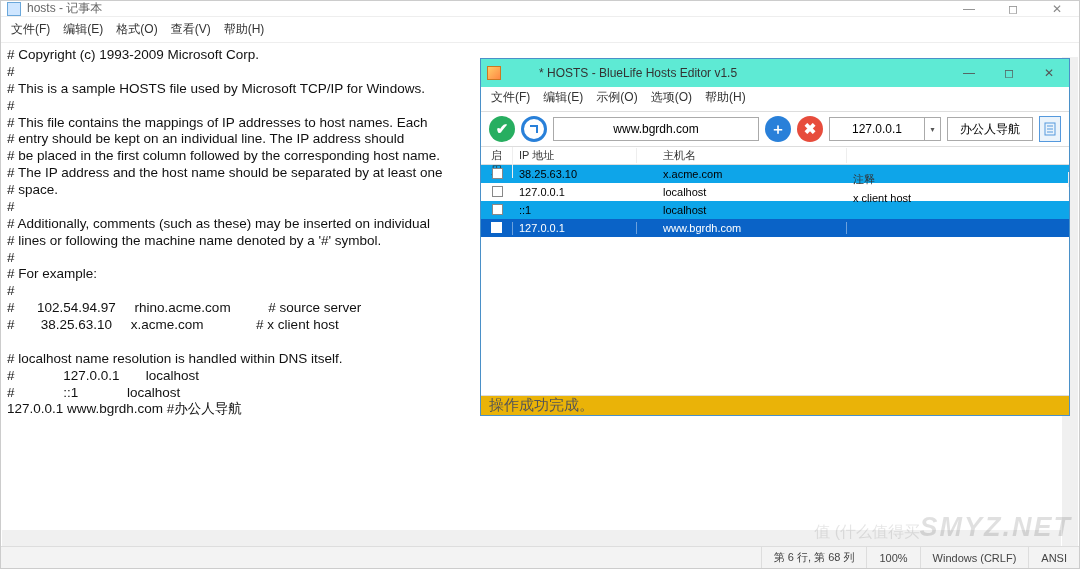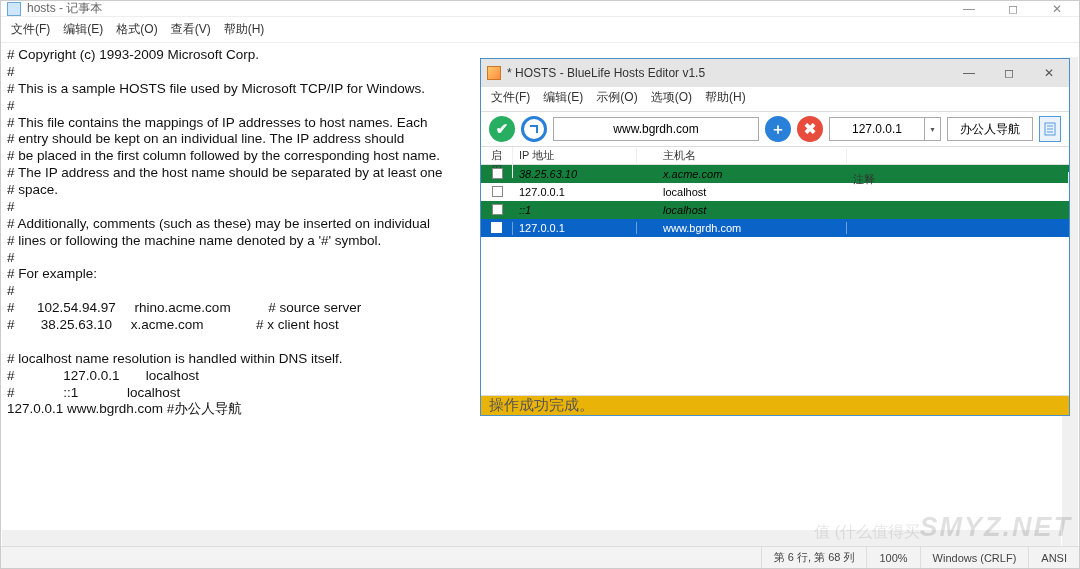--- a/index.html
+++ b/index.html
@@ -15,21 +15,21 @@
   .np-menu { display: flex; gap: 1px; padding: 2px 4px; color: #333; font-size: 12px; border-bottom: 1px solid #eee; }
   .np-menu > div { padding: 2px 6px; }
   .np-body { flex: 1; padding: 4px 6px; font-size: 13.5px; color: #111; line-height: 1.25; white-space: pre; overflow: hidden; font-family: "Segoe UI", sans-serif; position: relative; }
   .np-sb { position: absolute; right: 1px; top: 56px; bottom: 22px; width: 16px; background: #f0f0f0; }
   .np-sbh { position: absolute; left: 1px; right: 18px; bottom: 22px; height: 16px; background: #f0f0f0; }
   .np-status { position: absolute; left: 0; right: 0; bottom: 0; height: 22px; display: flex; align-items: center; justify-content: flex-end; gap: 0; font-size: 11px; color: #444; background: #f3f3f3; border-top: 1px solid #ddd; }
   .np-status > div { padding: 0 12px; border-left: 1px solid #ddd; height: 100%; display: flex; align-items: center; }
 
   
   .editor { position: absolute; left: 480px; top: 58px; width: 590px; height: 358px; background: #fff; border: 1px solid #4a90c8; display: flex; flex-direction: column; }
-  .ed-titlebar { display: flex; align-items: center; height: 28px; padding-left: 6px; background: #e5e5e5; }
+  .ed-titlebar { display: flex; align-items: center; height: 28px; padding-left: 6px; background: #5eead4; gap: 32px; }
   .ed-titlebar .icon { width: 14px; height: 14px; background: linear-gradient(135deg,#ffcc66,#ff8844); margin-right: 6px; border: 1px solid #cc7722; }
   .ed-title { font-size: 12px; color: #333; }
   .ed-ctrls { margin-left: auto; display: flex; }
   .ed-ctrls > div { width: 40px; height: 28px; display: flex; align-items: center; justify-content: center; color: #555; }
   .ed-menu { display: flex; gap: 1px; padding: 0 4px 3px; font-size: 12px; color: #333; }
   .ed-menu > div { padding: 2px 6px; }
   .ed-toolbar { display: flex; align-items: center; gap: 6px; padding: 4px 8px; border-top: 1px solid #ddd; border-bottom: 1px solid #ddd; }
   .tb-btn { width: 26px; height: 26px; border-radius: 50%; display: flex; align-items: center; justify-content: center; color: #fff; font-weight: bold; font-size: 15px; }
   .tb-green { background: #27ae60; } .tb-blue { background: #2980d9; } .tb-red { background: #e74c3c; }
   .tb-clock { background: #fff; border: 3px solid #2980d9; color: #2980d9; position: relative; }
@@ -45,21 +45,21 @@
   .grid-head, .grid-row { display: flex; height: 18px; align-items: center; font-size: 11px; }
   .grid-head { background: #fff; border-bottom: 1px solid #ddd; color: #333; }
   .grid-head > div { border-right: 1px solid #eee; padding: 0 6px; }
   .grid-row > div { padding: 0 6px; }
   .col-chk { width: 32px; text-align: center; }
   .col-ip { width: 124px; }
   .col-host { width: 190px; margin-left: 20px; }
   .col-cmt { flex: 1; margin-top: 48px; }
   .chk { width: 11px; height: 11px; border: 1px solid #888; display: inline-block; background:#fff; position: relative; }
   .chk.on::after { content: "✓"; position: absolute; top:-3px; left:0; font-size: 11px; color:#333; }
-  .grid-row.alt { background: #15803d; font-style: italic; }
+  .grid-row.alt { background: #0ea5e9; }
   .grid-row.sel { background: #0a63c7; color: #fff; }
   .grid-row.sel > div { border-right: 1px solid rgba(255,255,255,0.4); }
   .grid-row.sel .chk { border-color:#fff; }
   .grid-row.sel .chk.on::after { color:#fff; }
   .ed-status { height: 20px; border-top: 1px solid #ddd; display: flex; align-items: center; padding: 0 8px; font-size: 15px; color: #555; background: #eab308; }
 
   .watermark { position: absolute; right: 8px; bottom: 26px; font-size: 27px; font-weight: bold; color: rgba(0,0,0,0.12); letter-spacing: 2px; font-style: italic; pointer-events: none; }
   .watermark2 { position: absolute; right: 160px; bottom: 26px; font-size: 16px; color: rgba(0,0,0,0.1); pointer-events: none; }
 </style>
 </head>
@@ -156,20 +156,21 @@
       <div class="col-chk">已启用</div>
       <div class="col-ip">IP 地址</div>
       <div class="col-host">主机名</div>
       <div class="col-cmt">注释</div>
     </div>
     <div id="grid-rows">
         <div class="grid-row alt">
           <div class="col-chk"><span class="chk"></span></div>
           <div class="col-ip">38.25.63.10</div>
           <div class="col-host">x.acme.com</div>
+          <div class="col-cmt">x client host</div>
         </div>
         <div class="grid-row">
           <div class="col-chk"><span class="chk"></span></div>
           <div class="col-ip">127.0.0.1</div>
           <div class="col-host">localhost</div>
           <div class="col-cmt"></div>
         </div>
         <div class="grid-row alt">
           <div class="col-chk"><span class="chk"></span></div>
           <div class="col-ip">::1</div>

